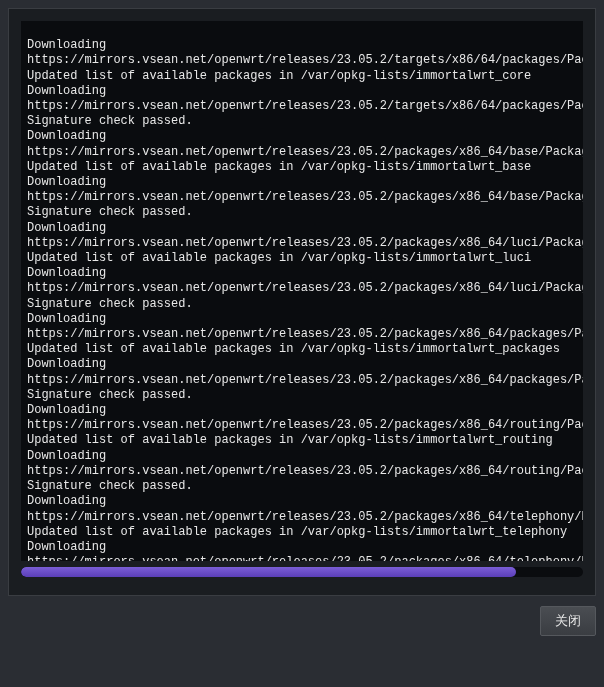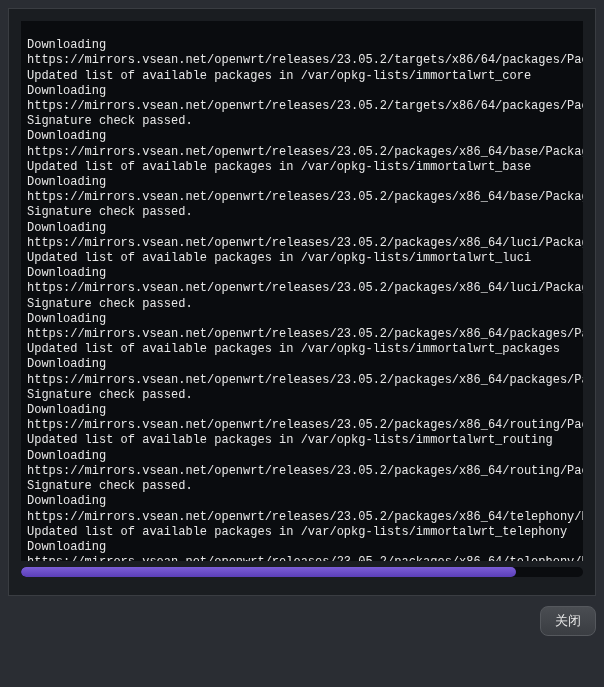--- a/index.html
+++ b/index.html
@@ -58,21 +58,21 @@
       margin-top: 10px;
     }
     .close-button {
       background: linear-gradient(to bottom, #4a4d52, #3a3d42);
       border: 1px solid #55585d;
       color: #e8e8e8;
       padding: 5px 14px;
       font-size: 13px;
       cursor: pointer;
       font-family: Liberation Sans, sans-serif;
-      border-radius: 8px;
+      border-radius: 2px;
     }
   </style>
 </head>
 <body>
 
 <div class="modal">
   <div class="terminal-output">
 Downloading
 https://mirrors.vsean.net/openwrt/releases/23.05.2/targets/x86/64/packages/Packa
 Updated list of available packages in /var/opkg-lists/immortalwrt_core

